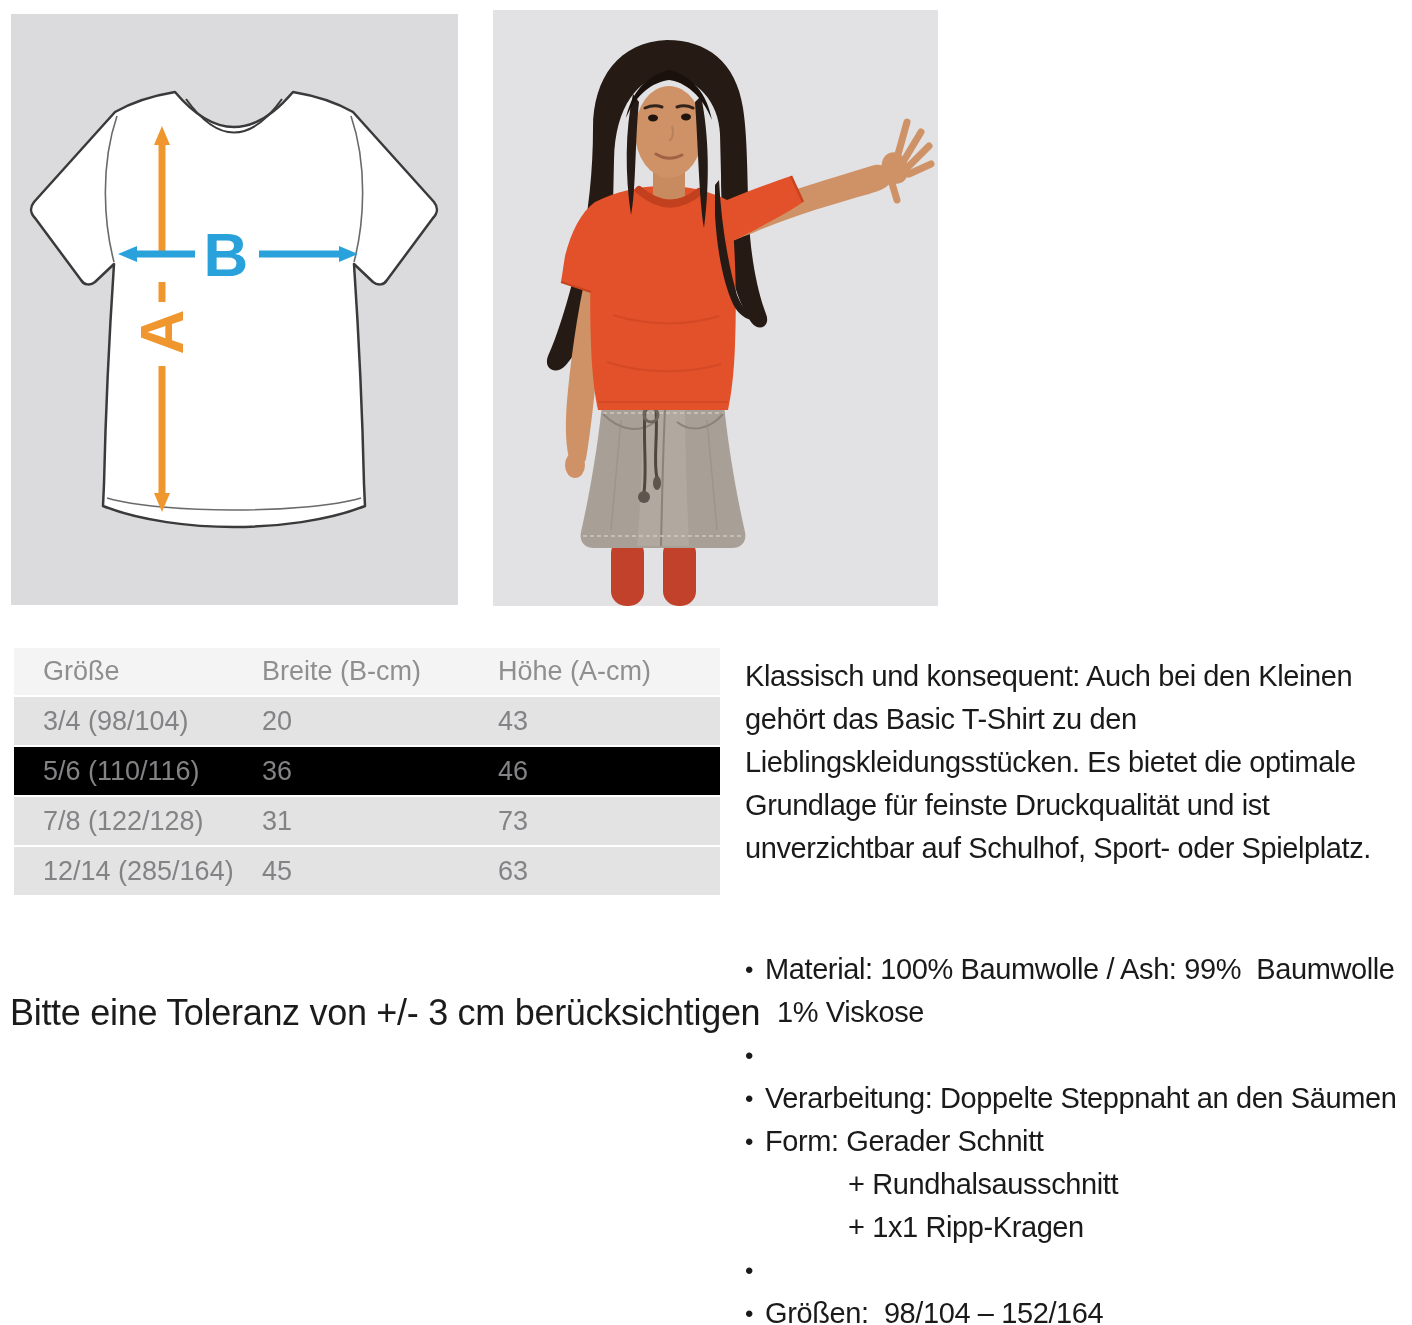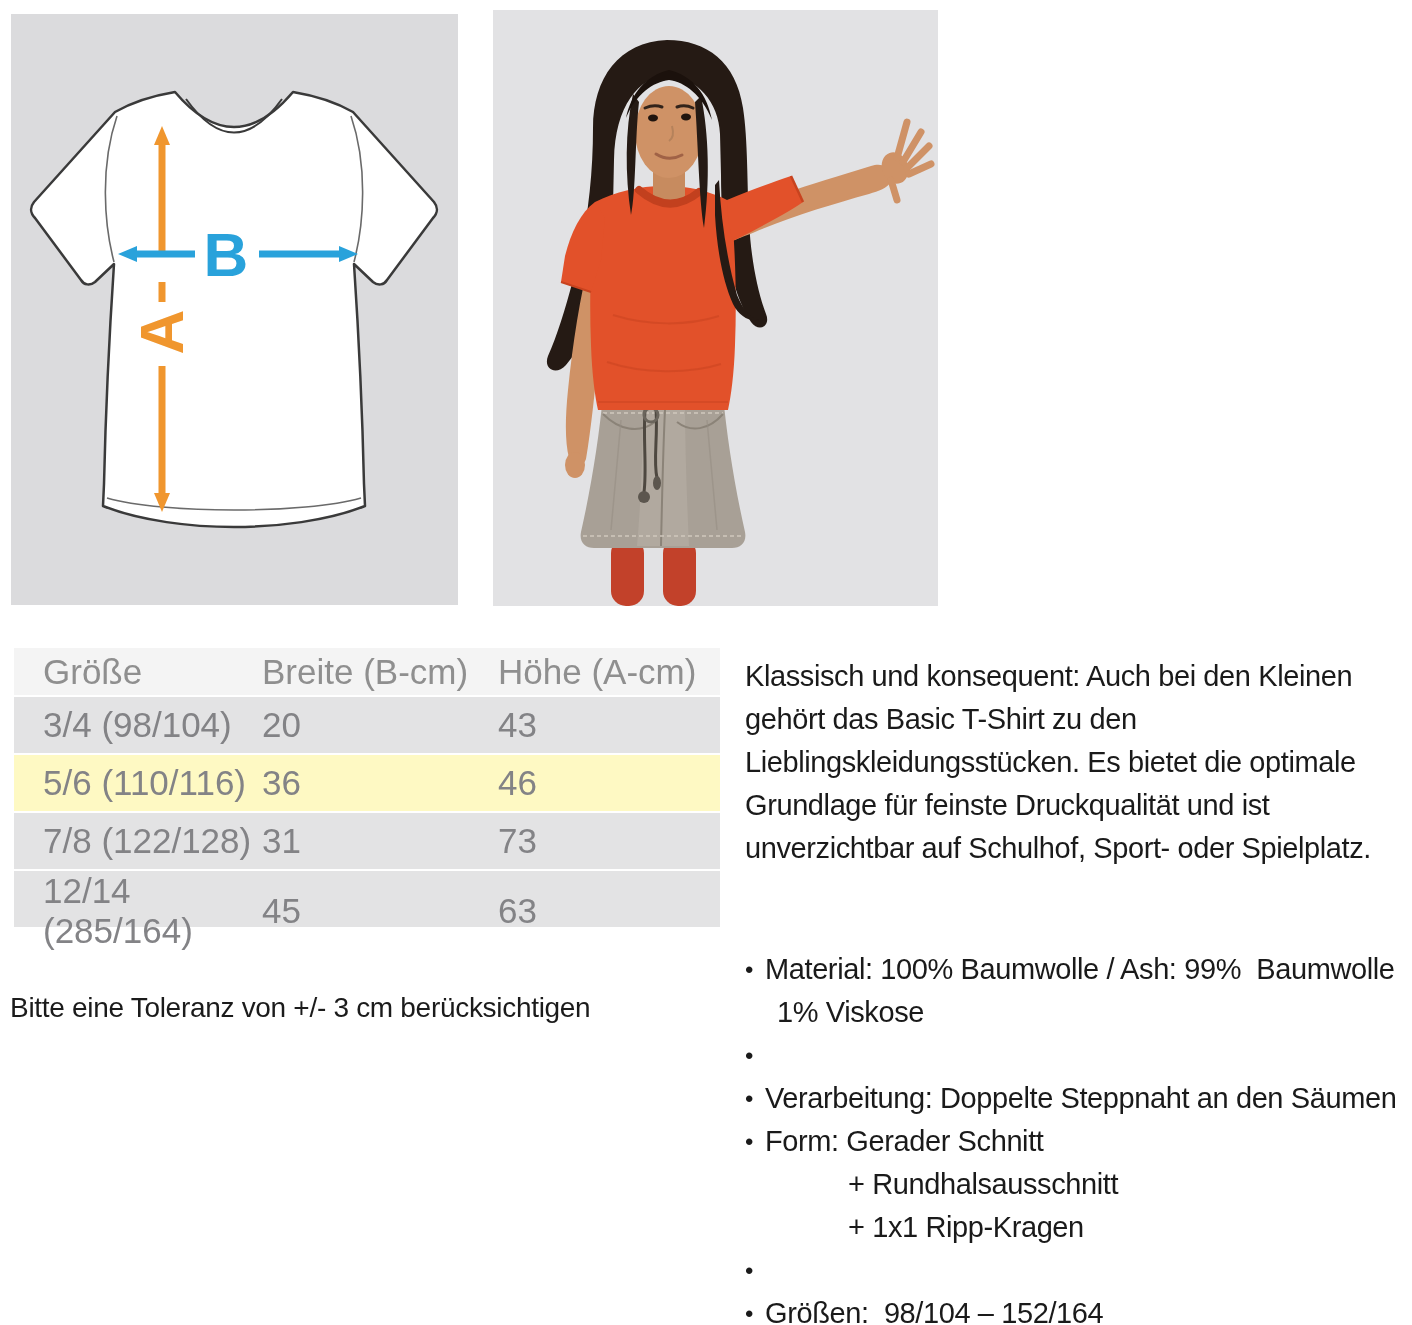--- a/index.html
+++ b/index.html
@@ -13,32 +13,32 @@
     background:#dbdbdd;
   }
   .diagram-panel svg{display:block;width:100%;height:100%;}
   
   .photo-panel{
     position:absolute;left:493px;top:10px;width:445px;height:596px;
     background:#e2e2e4;
   }
   .photo-panel svg{display:block;width:100%;height:100%;}
   
-  .size-table{position:absolute;left:14px;top:648px;width:706px;font-size:35px;}
+  .size-table{position:absolute;left:14px;top:648px;width:706px;font-size:27px;}
   .t-row{
     display:grid;grid-template-columns:219px 236px 1fr;
     align-items:center;padding-left:29px;margin-bottom:2px;
   }
   .t-head{height:47px;background:#f4f4f4;color:#8f8f8f;}
-  .t-body{height:56px;color:#838386;}
+  .t-body{height:48px;color:#838386;}
   .t-body.odd{background:#e3e3e4;}
-  .t-body.even{background:#fef9c3;}
+  .t-body.even{background:#000000;}
   
   .tolerance{
-    position:absolute;left:10px;top:992px;font-size:28px;color:#1b1b1b;
+    position:absolute;left:10px;top:992px;font-size:36px;color:#1b1b1b;
     white-space:nowrap;letter-spacing:-0.3px;
   }
   
   .description{
     position:absolute;left:745px;top:655px;width:680px;
     font-size:29px;line-height:43px;color:#1a1a1a;letter-spacing:-0.4px;
   }
   .desc-line{white-space:nowrap;}
   .details{
     position:absolute;left:745px;top:948px;width:680px;

